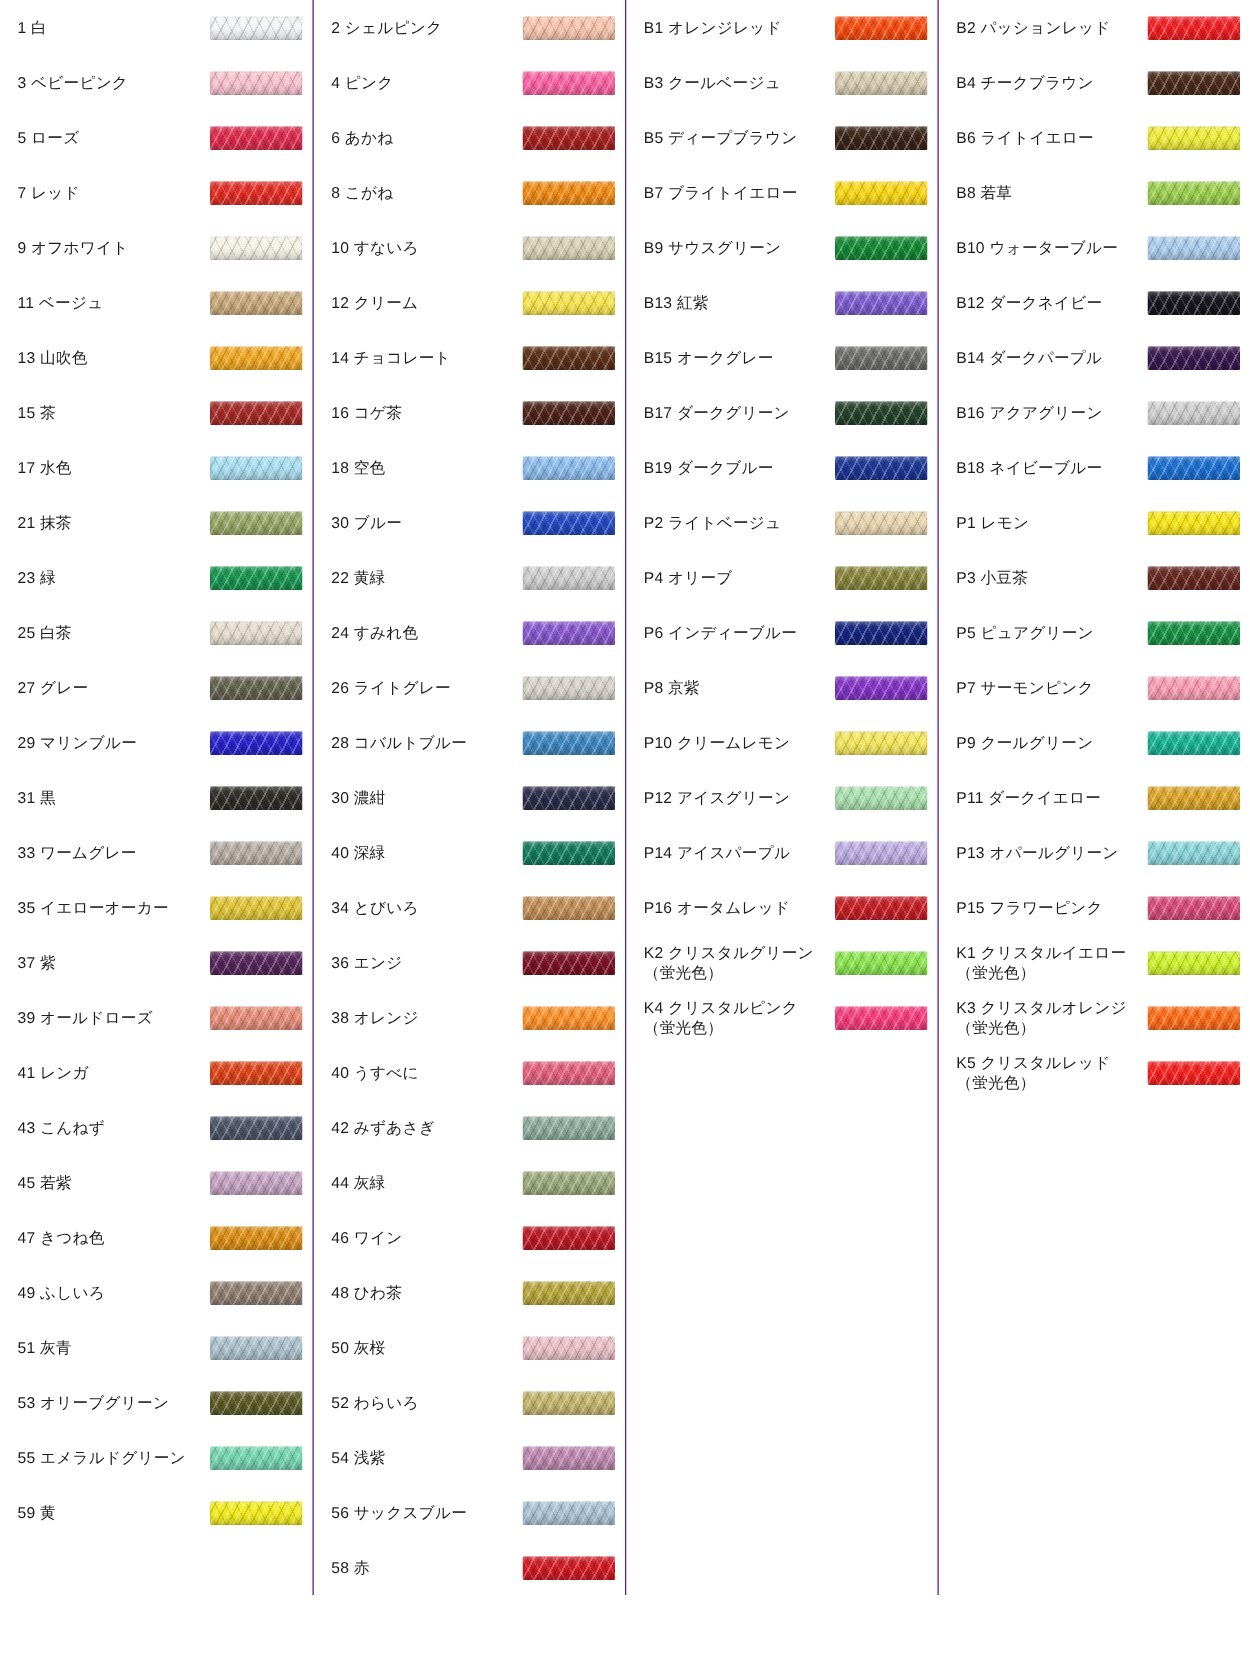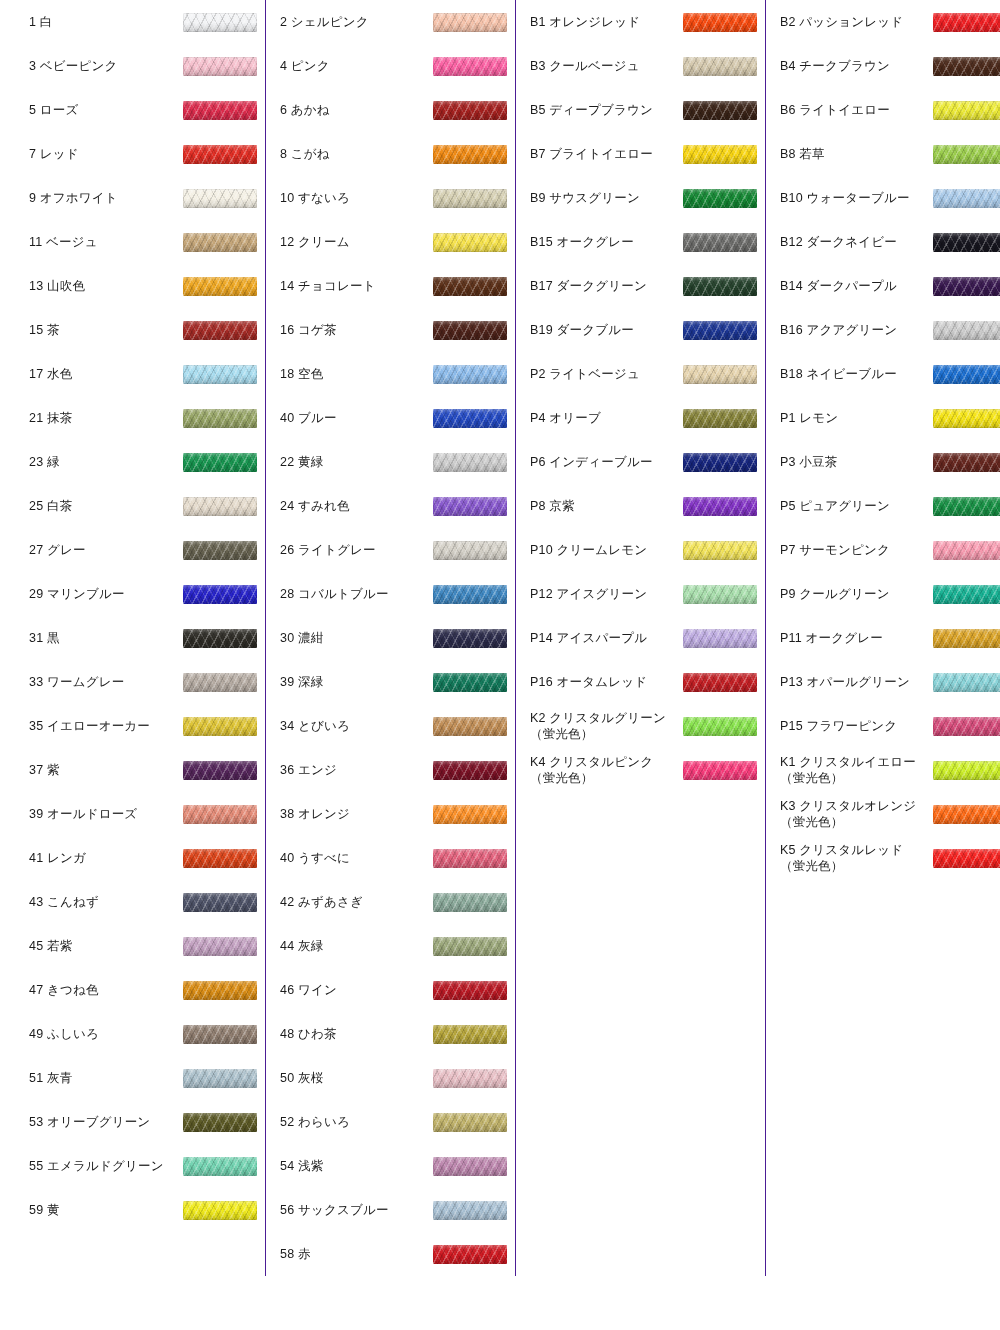--- a/index.html
+++ b/index.html
@@ -14,21 +14,20 @@
     font-family: "Liberation Sans", "DejaVu Sans", sans-serif;
     color: #1a1a1a;
     overflow: hidden;
   }
 
   #chart-root {
     position: relative;
     width: 1000px;
     height: 1330px;
     box-sizing: border-box;
-    padding-left: 15px;
   }
 
   .columns {
     display: flex;
     flex-direction: row;
     width: 1000px;
   }
 
   .column {
     width: 250px;
@@ -260,21 +259,21 @@
         </div>
         <div class="swatch-row">
           <div class="swatch-label">16 コゲ茶</div>
           <div class="swatch-chip" style="background-color: rgb(78, 35, 26);"></div>
         </div>
         <div class="swatch-row">
           <div class="swatch-label">18 空色</div>
           <div class="swatch-chip" style="background-color: rgb(139, 186, 234);"></div>
         </div>
         <div class="swatch-row">
-          <div class="swatch-label">40 ブルー</div>
+          <div class="swatch-label">30 ブルー</div>
           <div class="swatch-chip" style="background-color: rgb(35, 73, 194);"></div>
         </div>
         <div class="swatch-row">
           <div class="swatch-label">22 黄緑</div>
           <div class="swatch-chip" style="background-color: rgb(204, 204, 204);"></div>
         </div>
         <div class="swatch-row">
           <div class="swatch-label">24 すみれ色</div>
           <div class="swatch-chip" style="background-color: rgb(134, 87, 204);"></div>
         </div>
@@ -284,21 +283,21 @@
         </div>
         <div class="swatch-row">
           <div class="swatch-label">28 コバルトブルー</div>
           <div class="swatch-chip" style="background-color: rgb(62, 134, 192);"></div>
         </div>
         <div class="swatch-row">
           <div class="swatch-label">30 濃紺</div>
           <div class="swatch-chip" style="background-color: rgb(44, 44, 75);"></div>
         </div>
         <div class="swatch-row">
-          <div class="swatch-label">39 深緑</div>
+          <div class="swatch-label">40 深緑</div>
           <div class="swatch-chip" style="background-color: rgb(19, 122, 91);"></div>
         </div>
         <div class="swatch-row">
           <div class="swatch-label">34 とびいろ</div>
           <div class="swatch-chip" style="background-color: rgb(192, 141, 85);"></div>
         </div>
         <div class="swatch-row">
           <div class="swatch-label">36 エンジ</div>
           <div class="swatch-chip" style="background-color: rgb(124, 18, 38);"></div>
         </div>
@@ -360,20 +359,24 @@
           <div class="swatch-label">B5 ディープブラウン</div>
           <div class="swatch-chip" style="background-color: rgb(59, 36, 24);"></div>
         </div>
         <div class="swatch-row">
           <div class="swatch-label">B7 ブライトイエロー</div>
           <div class="swatch-chip" style="background-color: rgb(247, 212, 17);"></div>
         </div>
         <div class="swatch-row">
           <div class="swatch-label">B9 サウスグリーン</div>
           <div class="swatch-chip" style="background-color: rgb(20, 135, 51);"></div>
+        </div>
+        <div class="swatch-row">
+          <div class="swatch-label">B13 紅紫</div>
+          <div class="swatch-chip" style="background-color: rgb(124, 92, 205);"></div>
         </div>
         <div class="swatch-row">
           <div class="swatch-label">B15 オークグレー</div>
           <div class="swatch-chip" style="background-color: rgb(109, 109, 107);"></div>
         </div>
         <div class="swatch-row">
           <div class="swatch-label">B17 ダークグリーン</div>
           <div class="swatch-chip" style="background-color: rgb(37, 66, 44);"></div>
         </div>
         <div class="swatch-row">
@@ -474,21 +477,21 @@
         </div>
         <div class="swatch-row">
           <div class="swatch-label">P7 サーモンピンク</div>
           <div class="swatch-chip" style="background-color: rgb(247, 155, 176);"></div>
         </div>
         <div class="swatch-row">
           <div class="swatch-label">P9 クールグリーン</div>
           <div class="swatch-chip" style="background-color: rgb(23, 177, 147);"></div>
         </div>
         <div class="swatch-row">
-          <div class="swatch-label">P11 オークグレー</div>
+          <div class="swatch-label">P11 ダークイエロー</div>
           <div class="swatch-chip" style="background-color: rgb(217, 162, 38);"></div>
         </div>
         <div class="swatch-row">
           <div class="swatch-label">P13 オパールグリーン</div>
           <div class="swatch-chip" style="background-color: rgb(137, 211, 216);"></div>
         </div>
         <div class="swatch-row">
           <div class="swatch-label">P15 フラワーピンク</div>
           <div class="swatch-chip" style="background-color: rgb(212, 74, 121);"></div>
         </div>

